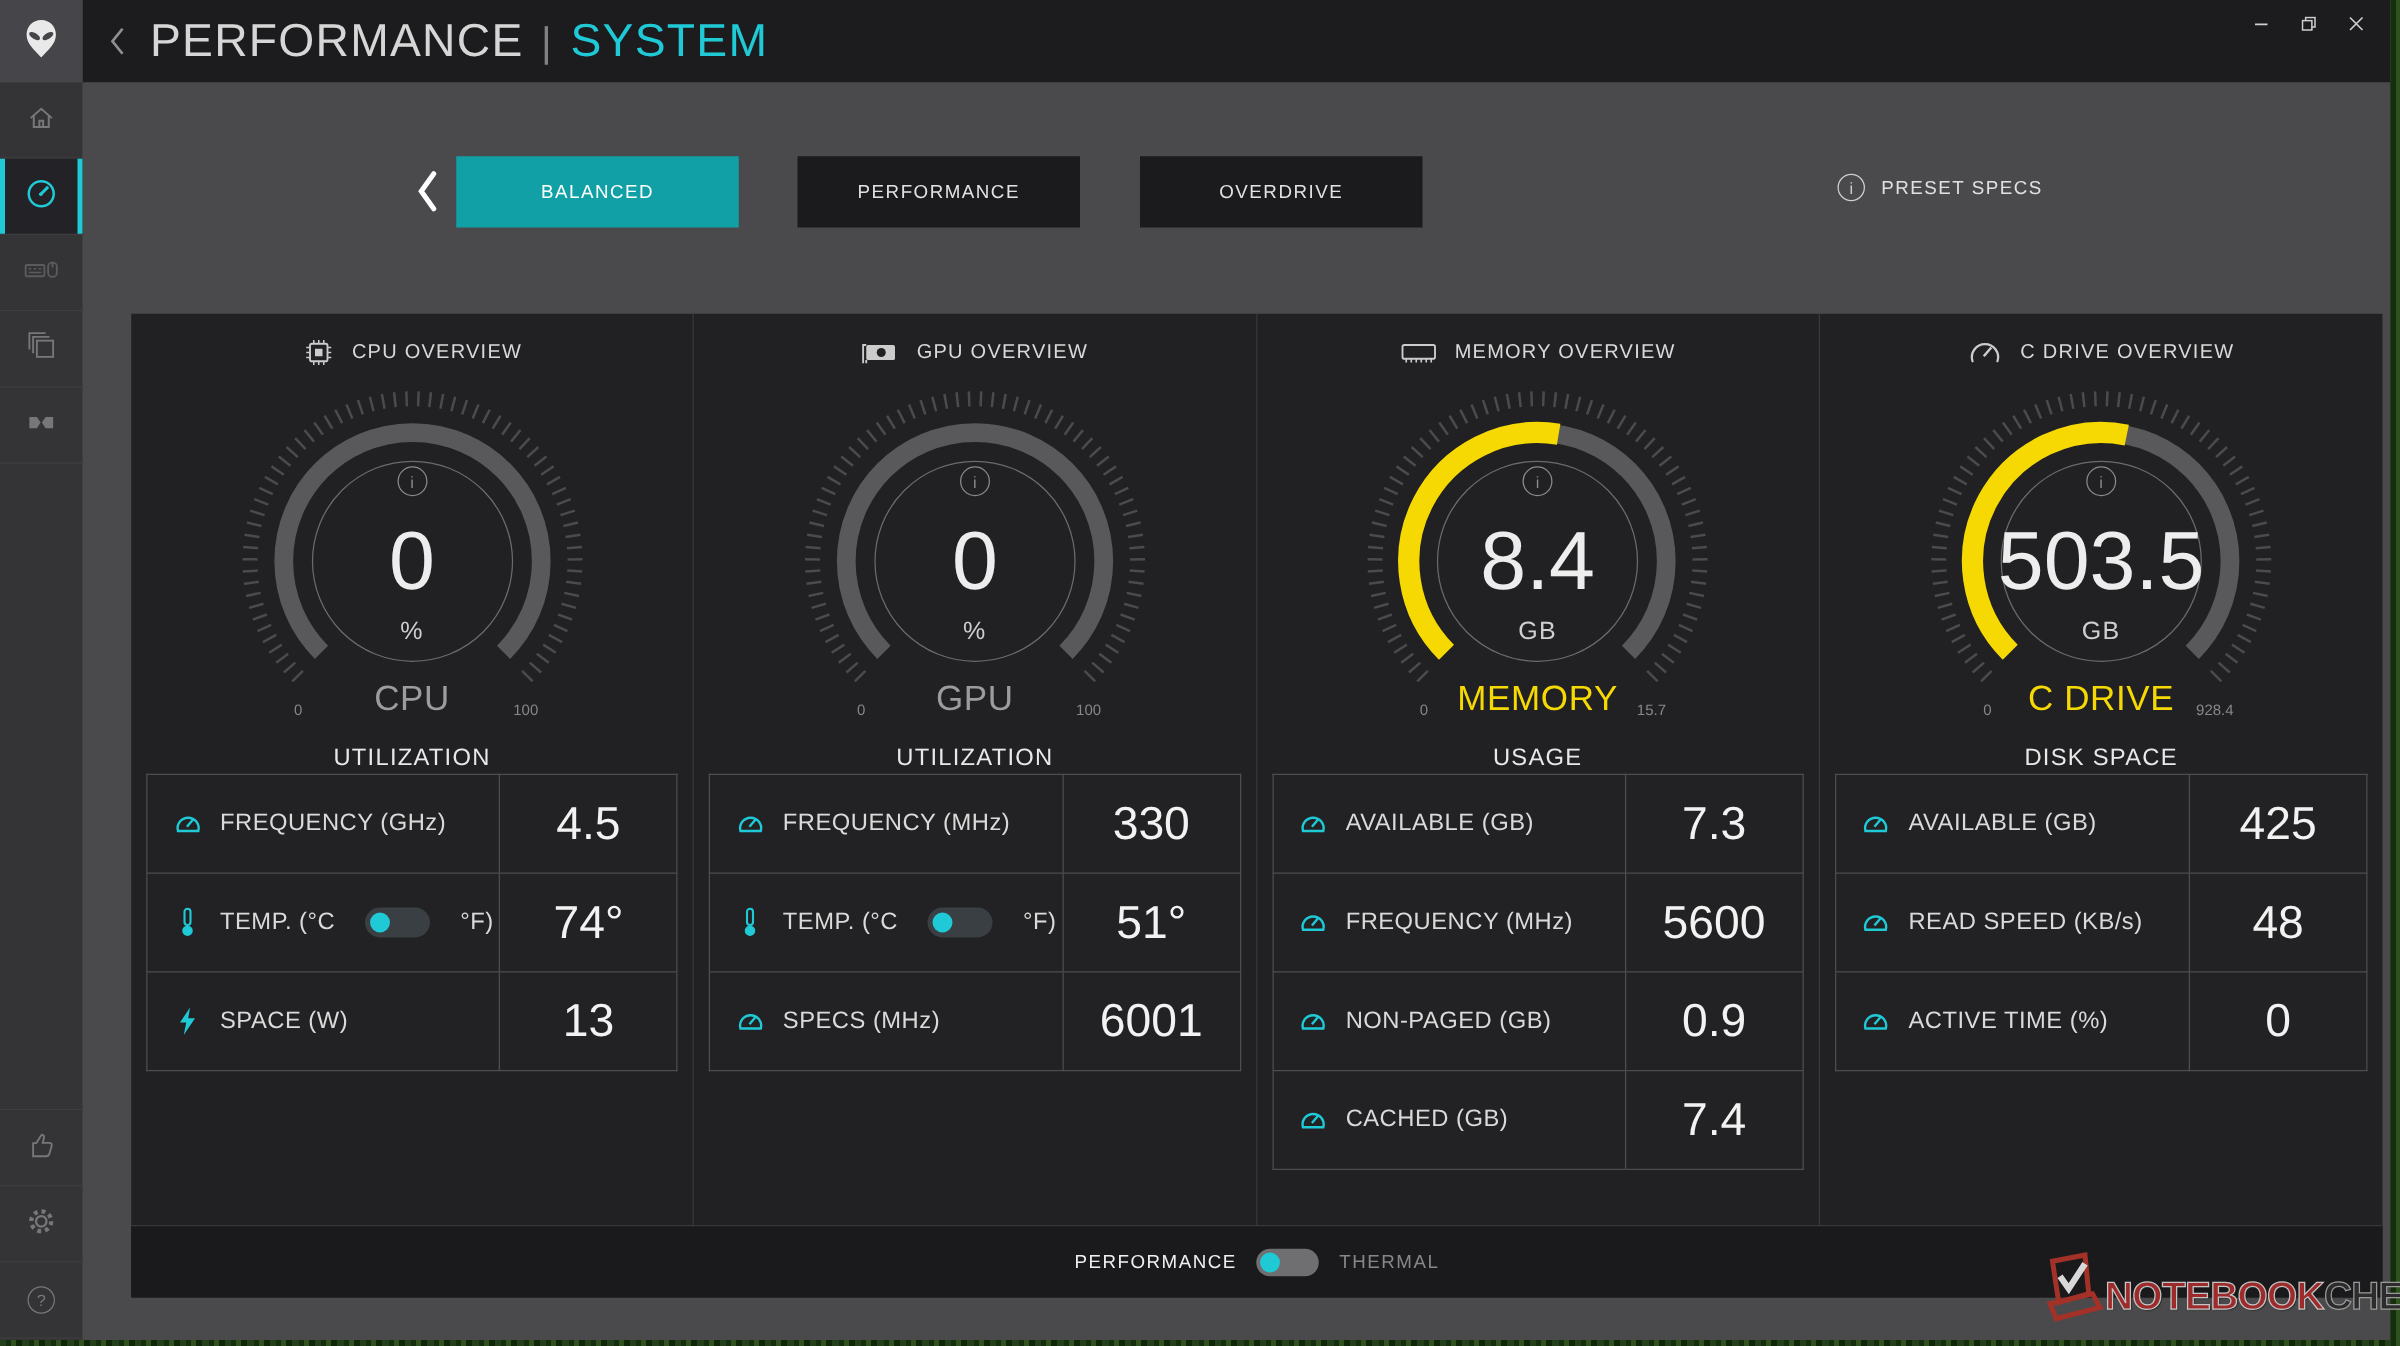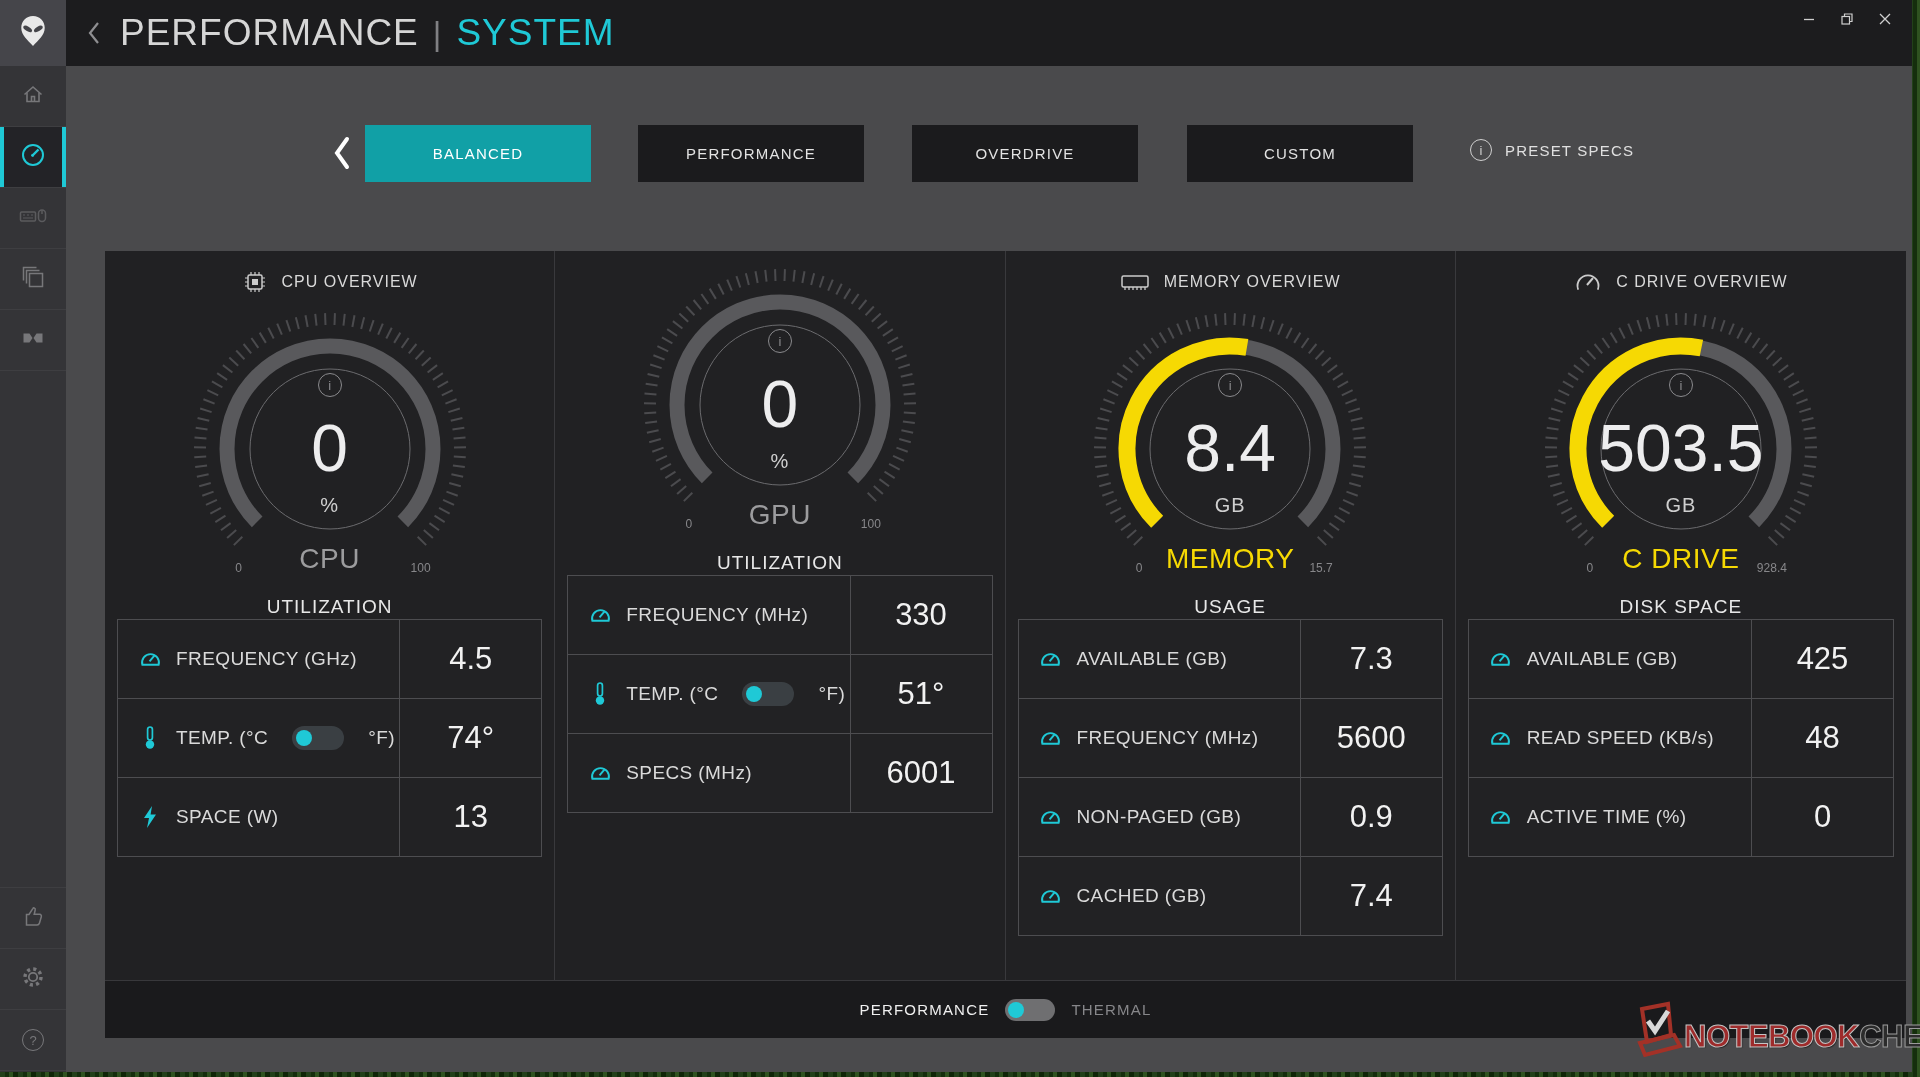--- a/index.html
+++ b/index.html
@@ -69,21 +69,21 @@
   .g-min, .g-max { position:absolute; top:252px; width:70px; text-align:center; font-size:12px; color:#87878a; }
   .g-min { left:14px; } .g-max { right:14px; }
 
   
   .col-table { margin:14px 12px 16px; border-collapse:collapse; width:calc(100% - 24px); }
   .col-table td { border:1px solid #4d4d50; height:79px; background:#222224; }
   .cell-label { padding-left:20px; }
   .cell-inner { display:flex; align-items:center; gap:14px; }
   .row-icon { color:var(--cyan); display:flex; width:24px; justify-content:center; }
   .row-label { font-size:19px; color:#dadada; letter-spacing:0.4px; white-space:nowrap; }
-  .cell-value { width:142px; text-align:center; font-size:31px; color:#f2f2f2; }
+  .cell-value { width:142px; text-align:center; font-size:37px; color:#f2f2f2; }
   .mini-toggle { display:inline-block; width:52px; height:24px; border-radius:12px; background:#3a3f43; position:relative; margin:0 10px; vertical-align:middle; cursor:pointer; flex:none; }
   .mini-toggle .knob { position:absolute; left:4px; top:4px; width:16px; height:16px; border-radius:50%; background:var(--cyan); }
 
   
   .footer-bar { position:absolute; left:0; bottom:0; width:100%; height:58px; background:#1a1a1c; border-top:1px solid #38383b; display:flex; align-items:center; justify-content:center; gap:16px; }
   .ft-left { font-size:15px; letter-spacing:1.2px; color:#f0f0f0; }
   .ft-right { font-size:15px; letter-spacing:1.2px; color:#87878a; }
   .ft-toggle { width:50px; height:22px; border-radius:11px; background:#6f6f71; position:relative; cursor:pointer; }
   .ft-toggle .knob { position:absolute; left:3px; top:3px; width:16px; height:16px; border-radius:50%; background:var(--cyan); }
 
@@ -210,21 +210,20 @@
 
     <div class="preset-row">
       <span class="preset-back">
         <svg width="20" height="36" viewBox="0 0 20 36" fill="none" stroke="currentColor" stroke-width="4" stroke-linecap="round">
           <polyline points="15,4 5,18 15,32"></polyline>
         </svg>
       </span>
       <button class="preset-btn pb-1 active">BALANCED</button>
       <button class="preset-btn pb-2">PERFORMANCE</button>
       <button class="preset-btn pb-3">OVERDRIVE</button>
-      <button class="preset-btn pb-4">CUSTOM</button>
       <div class="preset-specs">
         <span class="info-circle">i</span>
         <span class="specs-label">PRESET SPECS</span>
       </div>
     </div>
 
     <div class="panel">
       <div class="cols">
 
         <section class="ov-col">
@@ -364,20 +363,30 @@
                       <span class="row-label">SPACE (W)</span>
                     </span>
                   </td>
                   <td class="cell-value">13</td>
                 </tr>
               </tbody>
             </table>
         </section>
 
         <section class="ov-col">
+          <div class="col-header">
+            <span class="hdr-ic">
+              <svg width="30" height="24" viewBox="0 0 30 24" fill="none" stroke="currentColor" stroke-width="1.5">
+                <rect x="4" y="6" width="23" height="12" rx="1.5" fill="currentColor" stroke="none"></rect>
+                <circle cx="16" cy="12" r="3.6" fill="#212123" stroke="none"></circle>
+                <path d="M4 6 H1.5 V20.5 M4 18 v2.5"></path>
+              </svg>
+            </span>
+            <span class="col-header-label">GPU OVERVIEW</span>
+          </div>
           <div class="gauge-area">
             <svg class="gauge-svg" width="280" height="280" viewBox="0 0 280 280">
                 <line x1="52.31875913286811" y1="227.68124086713192" x2="43.83347775862954" y2="236.16652224137047" stroke="#4b4b4e" stroke-width="2"></line>
                 <line x1="46.19791146734431" y1="221.09974221236357" x2="37.12028999644214" y2="228.94810436194714" stroke="#4b4b4e" stroke-width="2"></line>
                 <line x1="40.56987189222211" y1="214.0921697918942" x2="30.94760143017909" y2="221.26237977175492" stroke="#4b4b4e" stroke-width="2"></line>
                 <line x1="35.464208442489905" y1="206.69533929327298" x2="25.347841517569577" y2="213.14972696681554" stroke="#4b4b4e" stroke-width="2"></line>
                 <line x1="30.9077447453638" y1="198.94811144945442" x2="20.350429720721593" y2="204.65276739617582" stroke="#4b4b4e" stroke-width="2"></line>
                 <line x1="26.924419096980827" y1="190.89118787614183" x2="15.981620945075747" y2="195.81614154157492" stroke="#4b4b4e" stroke-width="2"></line>
                 <line x1="23.535158697757694" y1="182.5668972376836" x2="12.264367603992312" y2="186.68627438971748" stroke="#4b4b4e" stroke-width="2"></line>
                 <line x1="20.757769707145073" y1="174.01897286494332" x2="9.218199033642975" y2="177.31113152929268" stroke="#4b4b4e" stroke-width="2"></line>

